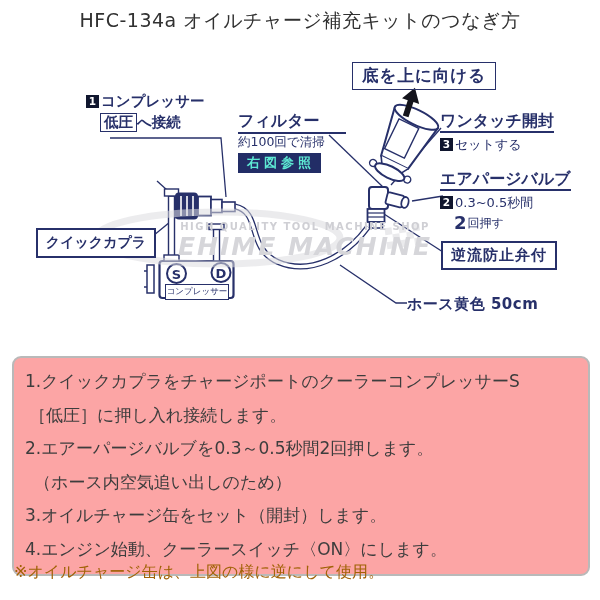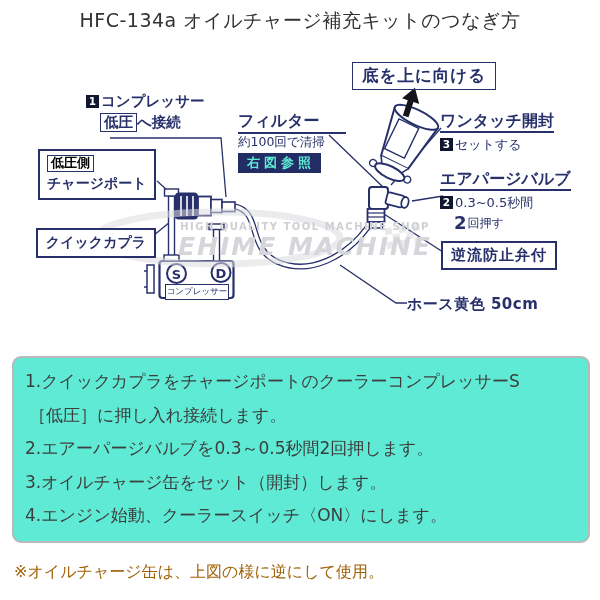--- a/index.html
+++ b/index.html
@@ -71,21 +71,21 @@
   .hose-lbl{left:407px;top:295px;font-size:15px;font-weight:bold;letter-spacing:.5px;}
 
   
   .wm1{left:150px;top:221px;width:310px;text-align:center;font-size:10px;letter-spacing:1.5px;
        color:#cfcfd4;font-weight:bold;}
   .wm2{left:150px;top:232px;width:310px;text-align:center;font-size:25px;font-style:italic;
        font-weight:bold;letter-spacing:2px;color:#d6d6da;}
 
   
   .instr{left:12px;top:356px;width:552px;border:2px solid #b9b9b9;border-radius:9px;
-         padding:7px 11px 8px 11px;font-size:17px;line-height:33.5px;color:#3d3d3d;background:#5eead4;}
+         padding:7px 11px 8px 11px;font-size:17px;line-height:33.5px;color:#3d3d3d;background:#fca5a5;}
   .indent1{padding-left:4px;}
   .indent2{padding-left:9px;}
 
   .footnote{left:14px;top:562px;font-size:16px;color:#a16207;}
 
   svg text{font-family:"DejaVu Sans","Liberation Sans",sans-serif;}
 </style>
 </head>
 <body>
 
@@ -183,26 +183,20 @@
 
   <div class="abs lbl-comp lbl-bold">
     <div>
       <span class="numsq">1</span><span>コンプレッサー</span>
     </div>
     <div class="row2">
       <span class="wordbox">低圧</span><span>へ接続</span>
     </div>
   </div>
 
-  <div class="abs callout port-box">
-    <div class="pb1">
-      <span class="wordbox">低圧側</span>
-    </div>
-    <div class="pb2">チャージポート</div>
-  </div>
 
   <div class="abs callout qc-box ink">クイックカプラ</div>
 
   <div class="abs comp-cap">コンプレッサー</div>
 
   <div class="abs filter ink">
     <div><span class="ft">フィルター</span></div>
     <div>約100回で清掃</div>
     <div><span class="badge">右図参照</span></div>
   </div>
@@ -227,19 +221,20 @@
   </div>
 
   <div class="abs callout cv-box ink">逆流防止弁付</div>
 
   <div class="abs hose-lbl ink">ホース黄色 50cm</div>
 
   <div class="abs instr">
     <div>1.クイックカプラをチャージポートのクーラーコンプレッサーS</div>
     <div class="indent1">［低圧］に押し入れ接続します。</div>
     <div>2.エアーパージバルブを0.3～0.5秒間2回押します。</div>
+    <div class="indent2">（ホース内空気追い出しのため）</div>
     <div>3.オイルチャージ缶をセット（開封）します。</div>
     <div>4.エンジン始動、クーラースイッチ〈ON〉にします。</div>
   </div>
 
   <div class="abs footnote">※オイルチャージ缶は、上図の様に逆にして使用。</div>
 
 </div>
 
 </body></html>

